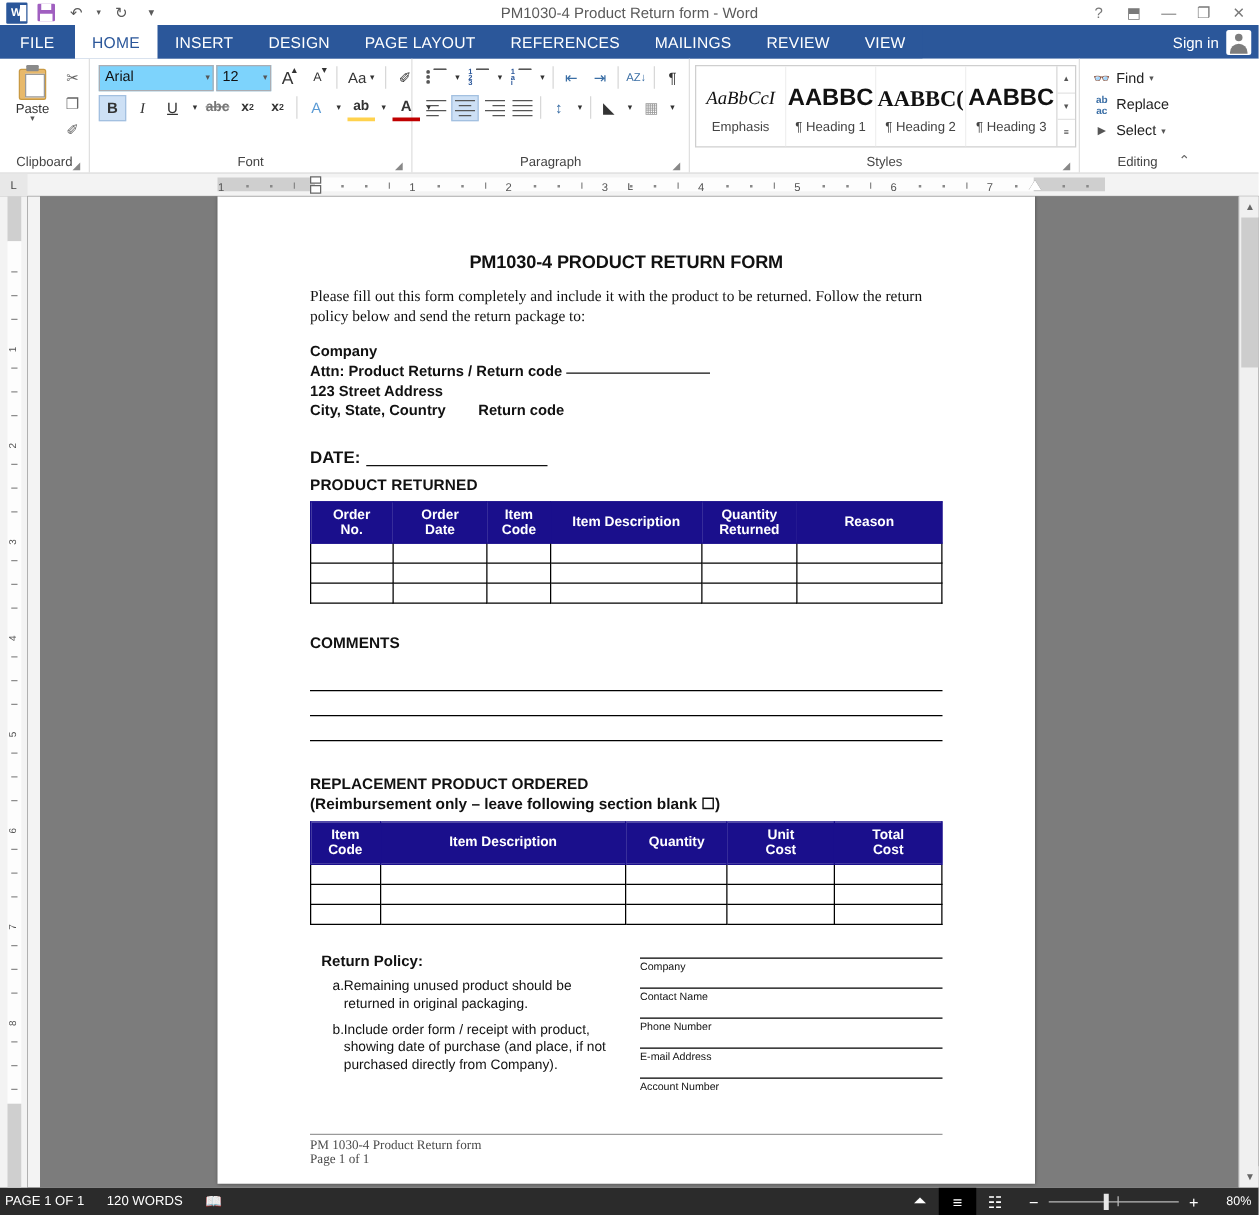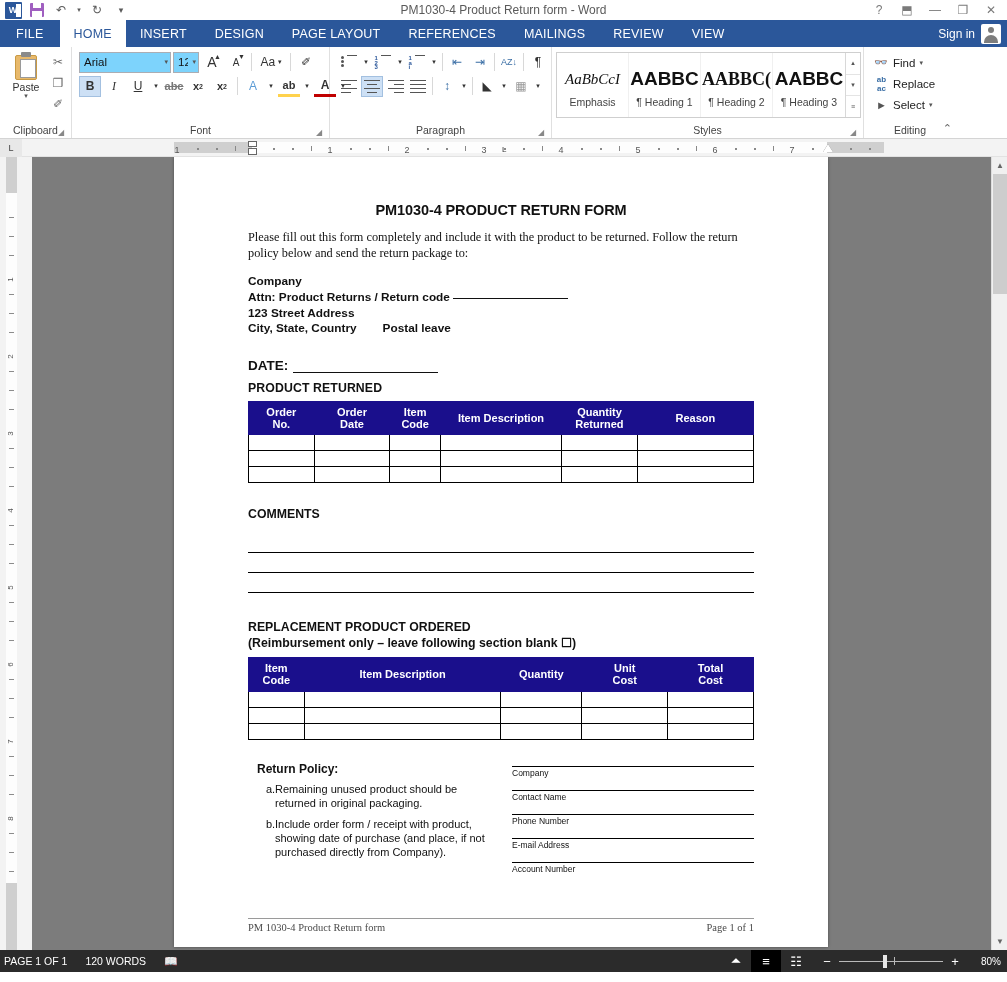--- a/index.html
+++ b/index.html
@@ -158,21 +158,21 @@
   .g-font { width: 258px; }
   .font-row { display:flex; align-items:center; gap:2px; height:24px; padding-left:3px;}
   .combo {
     height: 21px; border:1px solid #abadb3; background:#7dd3fc;
     display:flex; align-items:center; justify-content:space-between;
     font-size:11.5px; color:#111; padding:0 2px 0 4px;
   }
   .combo .cv { overflow:hidden; white-space:nowrap; }
   .combo .cd { font-size:7px; color:#555; padding-left:4px;}
   .f-name { width: 92px; }
-  .f-size { width: 26px; }
+  .f-size { width: 44px; }
   .ibtn {
     min-width: 22px; height: 21px; display:flex; align-items:center; justify-content:center;
     font-size: 12px; color:#333; position:relative;
   }
   .ibtn.sm { font-size:11px;font-weight:bold; }
   .ibtn.active { background:#cde0f5; border:1px solid #a3c0e0; }
   .sep-v { width:1px; height:18px; background:#d8d8d8; margin:0 2px; }
   .grow-a { font-size:14px; }
   .shrink-a { font-size:10px; }
   .sup-t { position:absolute; top:1px; right:2px; font-size:7px;}
@@ -306,21 +306,21 @@
   .policy-item .mk { width:18px; flex:none; padding-left:9px;}
   .sig-right { flex:1; padding-top:4px; }
   .sig-block { margin-bottom:12px; }
   .sig-rule { border-top:1.2px solid #000; }
   .sig-cap { font-size:8.5px; color:#111; padding-top:1px; }
 
   .doc-footer {
     position:absolute; left:74px; right:74px; bottom:14px;
     border-top:1px solid #9a9a9a; padding-top:3px;
     display:flex; justify-content:space-between;
-    font-family:"Liberation Serif", serif; font-size:10.5px; color:#4a4a4a;
+    font-family:"Liberation Serif", serif; font-size:10.5px; color:#4a4a4a;flex-direction:column;
   }
 
   
   .vscroll {
     position:absolute; right:0; top:0; width:16px; height:100%;
     background:#f0f0f0; border-left:1px solid #ddd;
   }
   .vs-arrow {
     width:16px; height:17px; display:flex; align-items:center; justify-content:center;
     font-size:8px; color:#666; background:#f0f0f0;
@@ -719,21 +719,21 @@
 
 
         <div class="doc-title">PM1030-4 PRODUCT RETURN FORM</div>
 
         <div class="doc-intro">Please fill out this form completely and include it with the product to be returned.  Follow the return policy below and send the return package to:</div>
 
         <div class="addr">
           <div>Company</div>
           <div><span>Attn: Product Returns / Return code</span><span class="ul-blank"></span></div>
           <div>123 Street Address</div>
-          <div><span>City, State, Country</span><span class="postal">Postal leave</span></div>
+          <div><span>City, State, Country</span><span class="postal">Return code</span></div>
         </div>
 
         <div class="date-row">
           <span>DATE:</span>
           <span class="date-line"></span>
         </div>
 
         <div class="sec-label">PRODUCT RETURNED</div>
 
         <table class="form-tbl">

